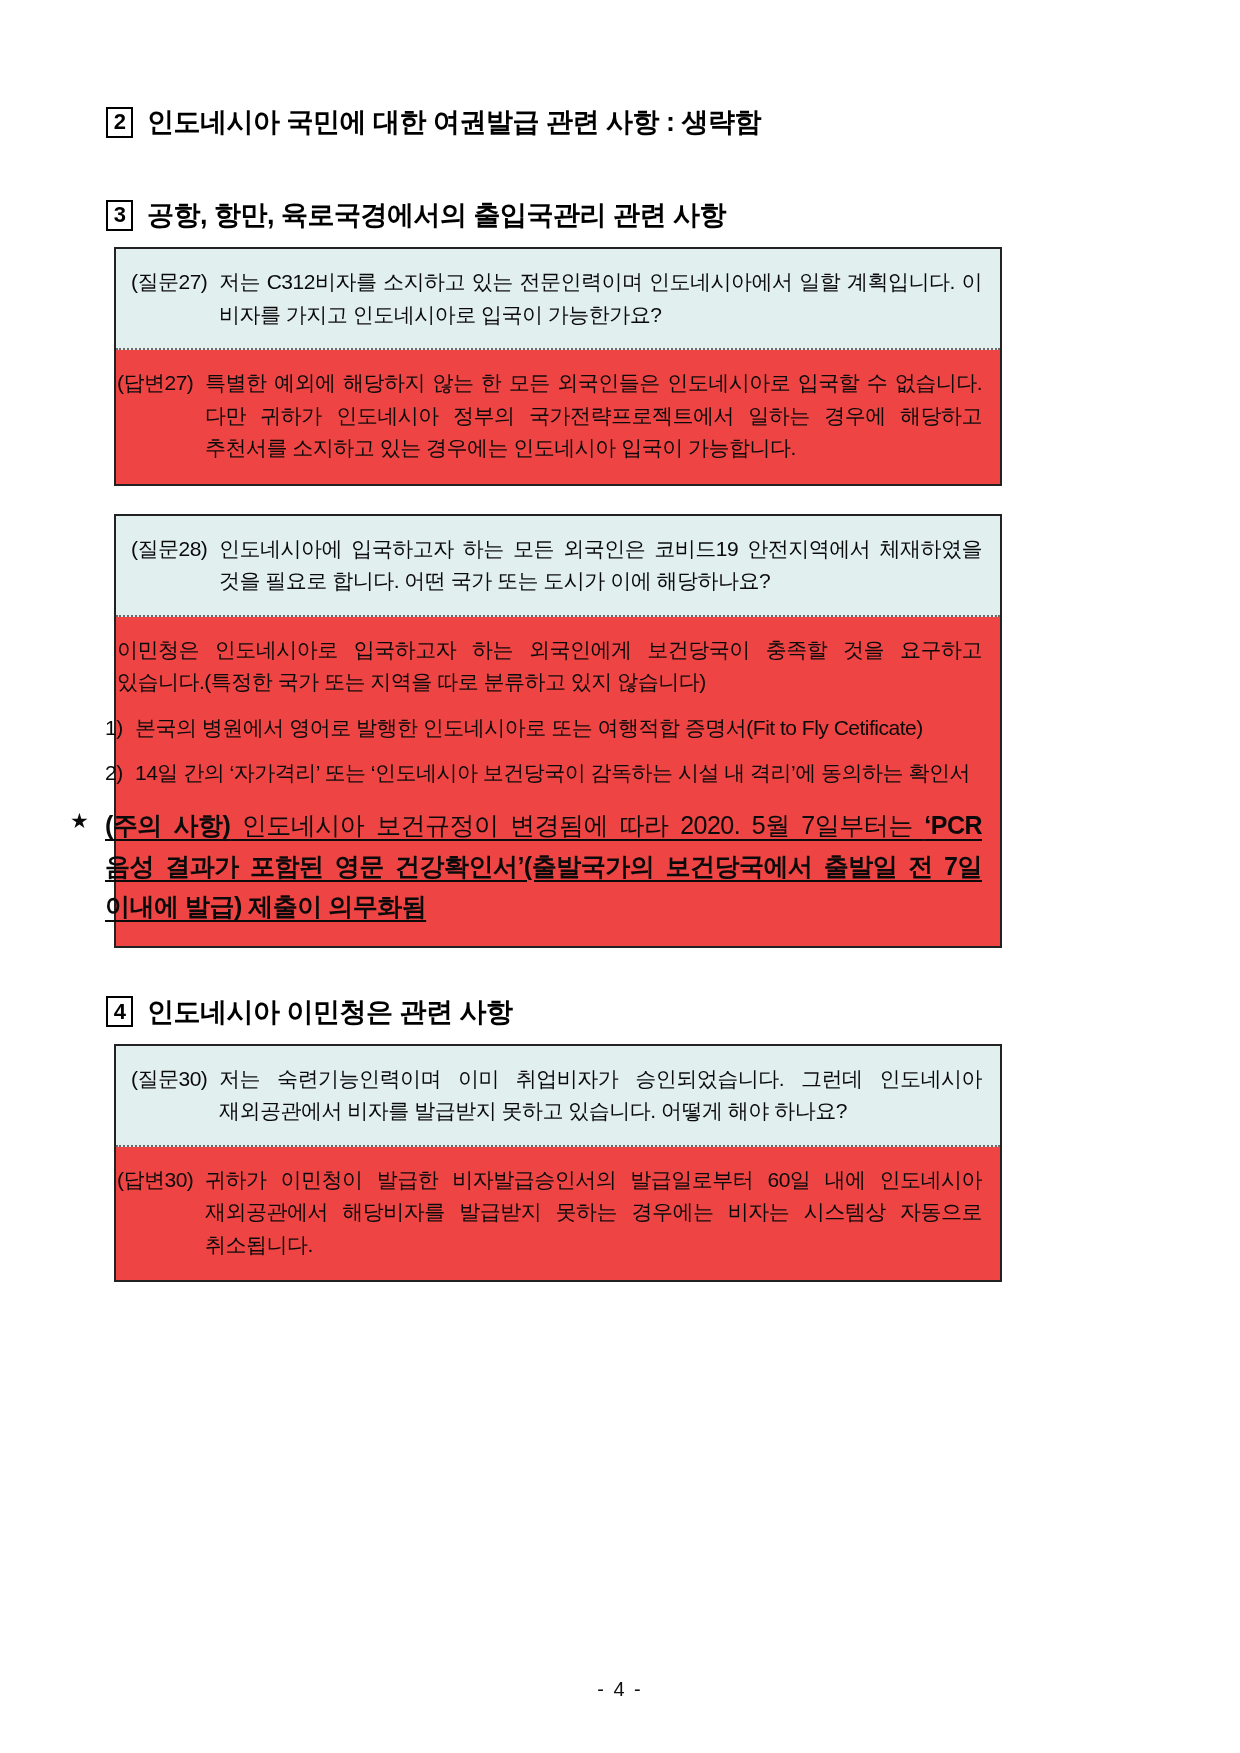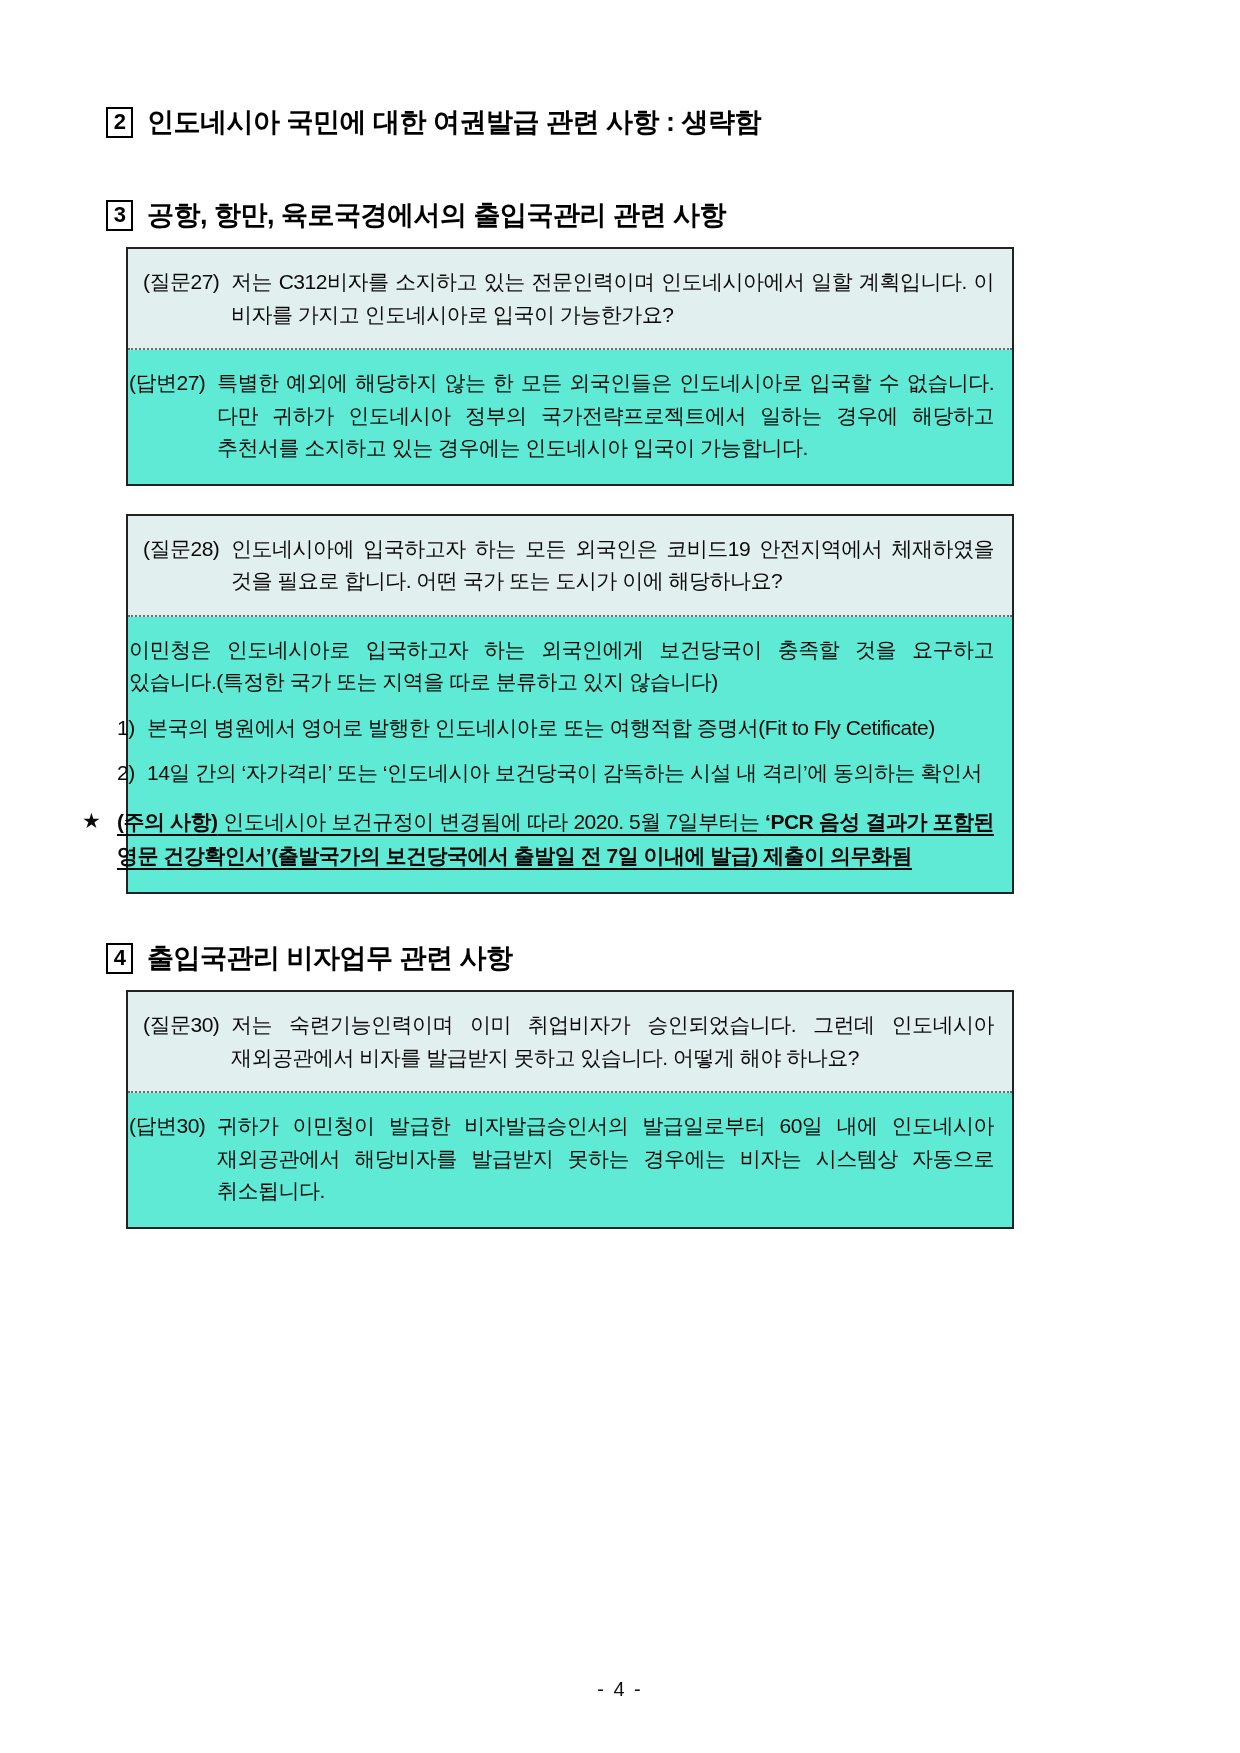--- a/index.html
+++ b/index.html
@@ -38,25 +38,25 @@
     font-weight: bold;
     margin-right: 14px;
     flex: 0 0 auto;
   }
   .sh2 { margin-top: 4px; }
   .sh3 { margin-top: 57px; }
   .sh4 { margin-top: 46px; }
 
   
   .qa-box {
-    margin-left: 20px;
+    margin-left: 8px;
     width: 888px;
     border: 2px solid var(--box-border, #222);
     margin-top: 14px;
-    background: #5eead4;
+    background: #ef4444;
   }
   .qa-box + .qa-box { margin-top: 28px; }
 
   .q-section {
     background: var(--q-bg, #e1efee);
     border-bottom: 2px dotted #6a6a6a;
     padding: 17px 18px 17px 15px;
   }
   .a-section {
     padding: 17px 18px 19px 1px;
@@ -104,21 +104,21 @@
     margin-left: -47px;
     margin-top: 15px;
   }
   .notice-star {
     flex: 0 0 35px;
     font-size: 21px;
     line-height: 1.55;
   }
   .notice-body {
     flex: 1;
-    font-size: 21px;
+    font-size: 25px;
     line-height: 1.62;
     text-align: justify;
     letter-spacing: -0.5px;
     word-break: keep-all;
     text-decoration: underline;
     text-underline-offset: 5px;
     text-decoration-thickness: 2px;
   }
   .bold { font-weight: bold; }
 
@@ -188,21 +188,21 @@
               <span class="bold">(주의 사항)</span><span> 인도네시아 보건규정이 변경됨에 따라 2020. 5월 7일부터는 </span><span class="bold">‘PCR 음성 결과가 포함된 영문 건강확인서’(출발국가의 보건당국에서 출발일 전 7일 이내에 발급) 제출이 의무화됨</span>
             </div>
           </div>
         </div>
       </div>
     </div>
   </div>
 
   <div class="section-heading sh4">
     <span class="section-num">4</span>
-    <span>출입국관리 비자업무 관련 사항</span>
+    <span>인도네시아 이민청은 관련 사항</span>
   </div>
 
 
   <div class="qa-box">
     <div class="q-section">
       <div class="qa-row">
         <span class="qa-label">(질문30)</span>
         <div class="qa-text">저는 숙련기능인력이며 이미 취업비자가 승인되었습니다. 그런데 인도네시아 재외공관에서 비자를 발급받지 못하고 있습니다. 어떻게 해야 하나요?</div>
       </div>
     </div>

